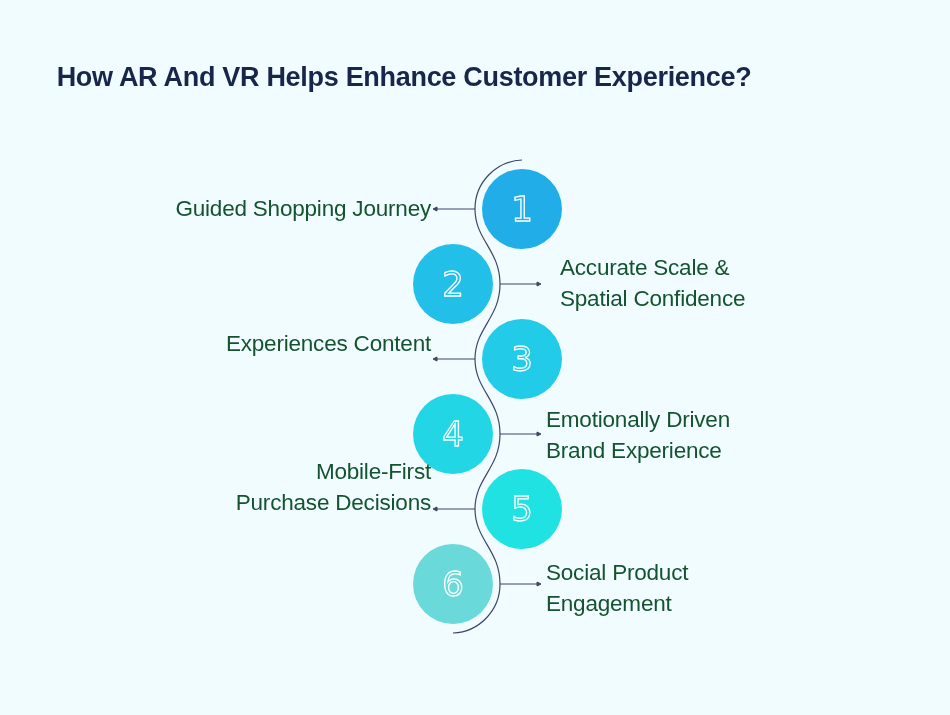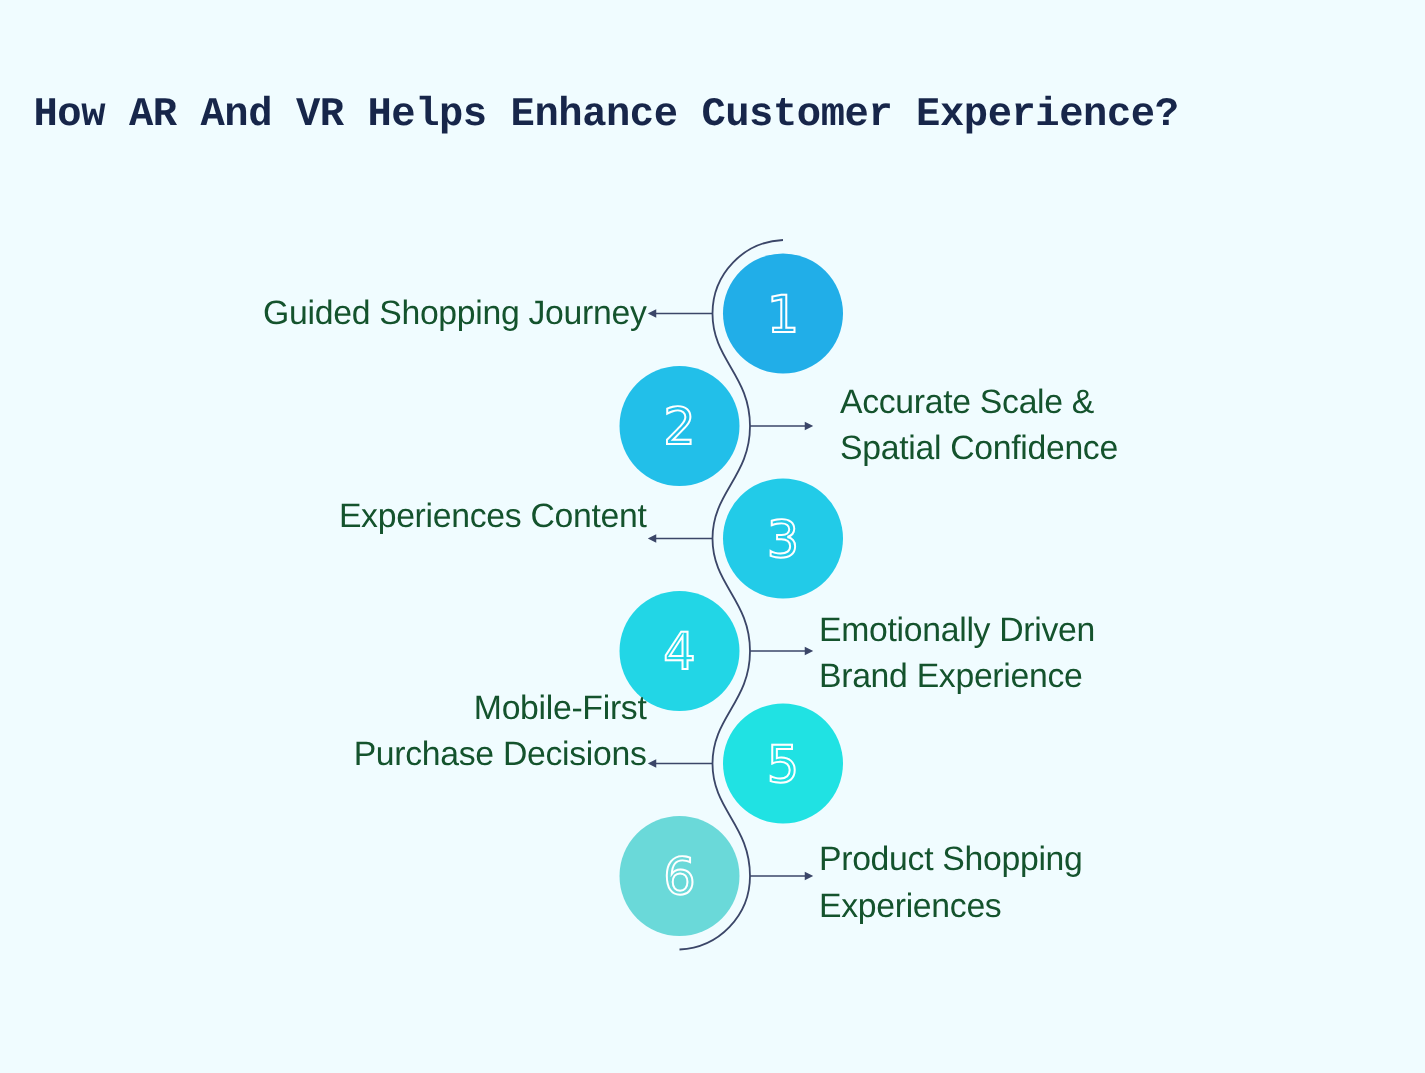--- a/index.html
+++ b/index.html
@@ -6,21 +6,21 @@
     body {
       width: 950px; height: 715px; overflow: hidden;
       background: #f0fcff;
       font-family: "Liberation Sans", "DejaVu Sans", sans-serif;
       color: #17264a;
       position: relative;
     }
     .title {
       position: absolute; left: 0; top: 62px; width: 808px;
       text-align: center; font-size: 27px; font-weight: bold;
-      letter-spacing: -0.3px; color: #17264a; font-family: Liberation Mono, monospace;
+      letter-spacing: -0.3px; color: #17264a;
     }
     svg.diagram { position: absolute; left: 0; top: 0; }
     .label {
       position: absolute; font-size: 22.5px; line-height: 31px;
       color: #14532d; letter-spacing: -0.2px; white-space: nowrap;
     }
     .label.left { text-align: right; }
     .label.right { text-align: left; }
     .num {
       font-family: "DejaVu Sans", sans-serif; font-size: 34px;
@@ -106,15 +106,15 @@
   <div>Emotionally Driven</div>
   <div>Brand Experience</div>
 </div>
 
 <div class="label left" style="right:519px; top:456px;">
   <div>Mobile-First</div>
   <div>Purchase Decisions</div>
 </div>
 
 <div class="label right" style="left:546px; top:557px;">
-  <div>Product Shopping</div>
-  <div>Experiences</div>
+  <div>Social Product</div>
+  <div>Engagement</div>
 </div>
 
 </body></html>

